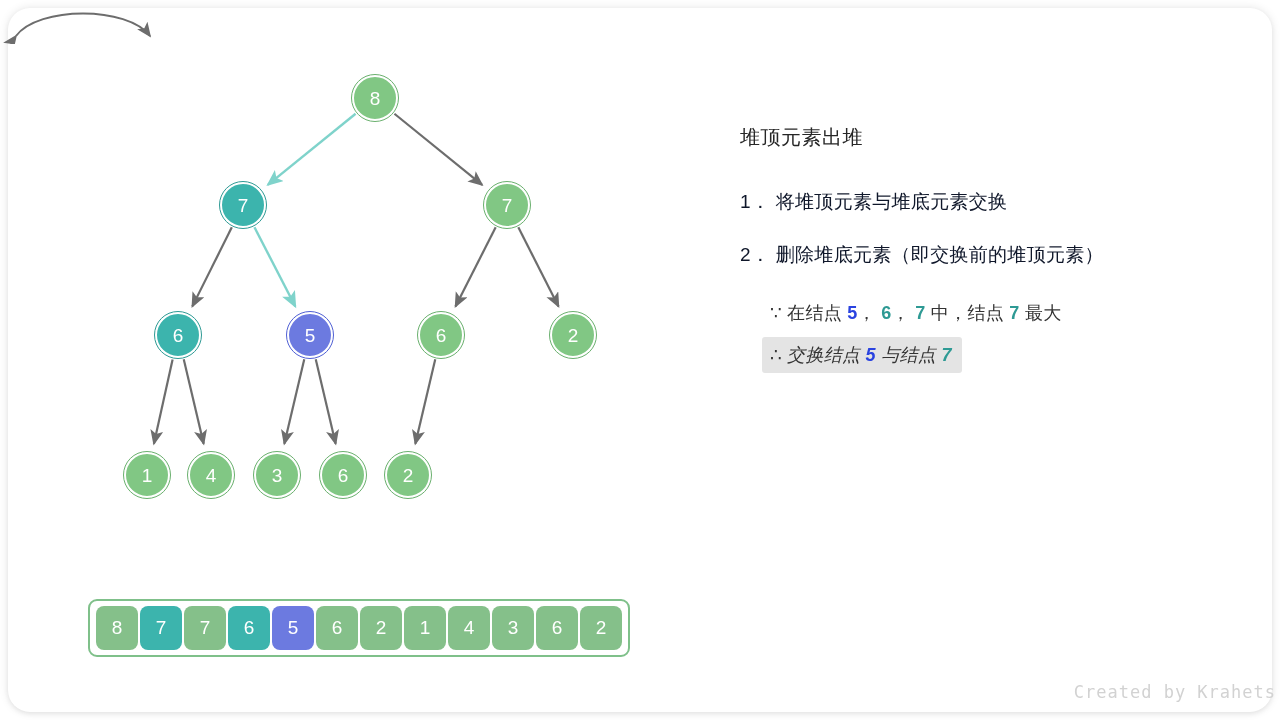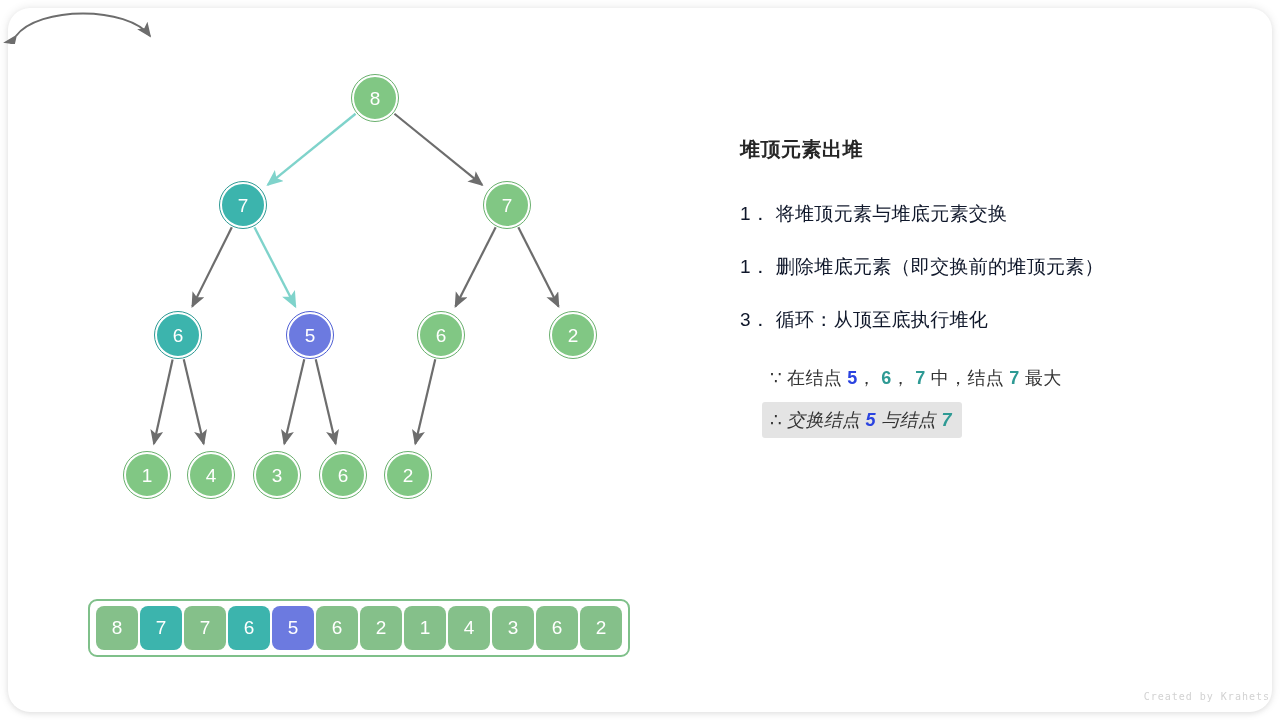--- a/index.html
+++ b/index.html
@@ -97,23 +97,23 @@
   
   .panel {
     position: absolute;
     left: 740px;
     top: 124px;
     width: 480px;
     font-family: "Liberation Sans", "DejaVu Sans", sans-serif;
     color: #2f2f2f;
   }
   .panel h1 {
-    margin: 12px 0 38px 0;
+    margin: 0 0 38px 0;
     font-size: 20px;
-    font-weight: bold;
+    font-weight: normal;
     letter-spacing: 0.5px;
     color: #262626;
   }
   .step {
     font-size: 19px;
     margin-bottom: 27px;
     color: #0f172a;
     letter-spacing: 0.3px;
     white-space: nowrap;
   }
@@ -128,24 +128,24 @@
     border-radius: 3px;
   }
   .reason.indent { margin-left: 22px; }
   .reason.highlight { background: #e4e4e4; font-style: italic; }
   .num-blue  { color: #2a43e0; font-weight: bold; }
   .num-teal  { color: #2e9a94; font-weight: bold; }
   .num-green { color: #2e9a94; font-weight: bold; }
 
   .watermark {
     position: absolute;
-    right: 10px;
+    right: 4px;
     bottom: 18px;
     font-family: "DejaVu Sans Mono", "Liberation Mono", monospace;
-    font-size: 10px;
+    font-size: 17px;
     color: #d2d2d2;
     letter-spacing: 1px;
     user-select: none;
   }
 </style>
 </head>
 <body>
 
 <div id="root">
   <div class="card"></div>
@@ -262,22 +262,21 @@
         <div class="cell green">
           <span>2</span>
         </div>
       </div>
   </div>
 
   <div class="panel">
     <h1>堆顶元素出堆</h1>
 
     <div class="step">1． 将堆顶元素与堆底元素交换</div>
-    <div class="step">1． 删除堆底元素（即交换前的堆顶元素）</div>
-    <div class="step">3． 循环：从顶至底执行堆化</div>
+    <div class="step">2． 删除堆底元素（即交换前的堆顶元素）</div>
 
     <div class="reason indent">
       <span>∵</span>
       <span>在结点</span>
       <span class="num-blue">5</span><span>，</span>
       <span class="num-green">6</span><span>，</span>
       <span class="num-teal">7</span>
       <span>中，结点</span>
       <span class="num-teal">7</span>
       <span>最大</span>

